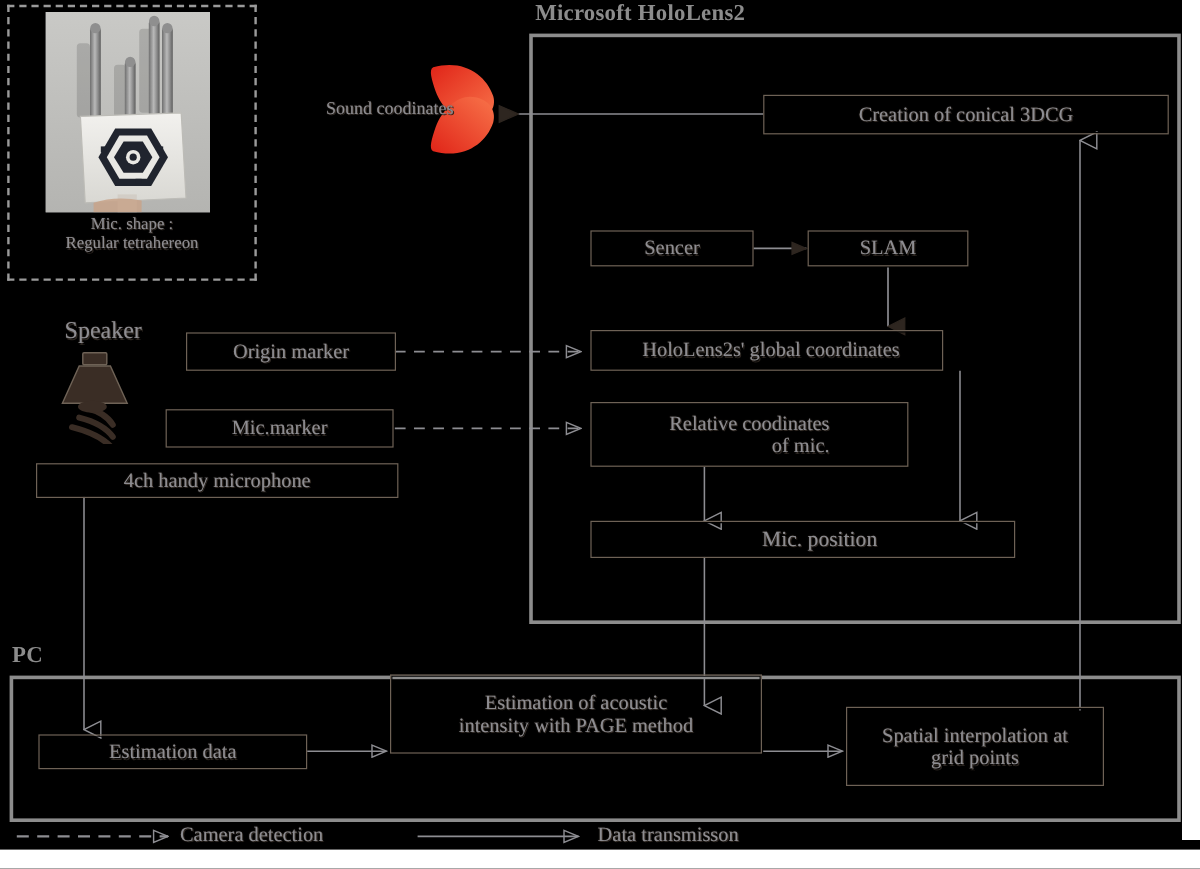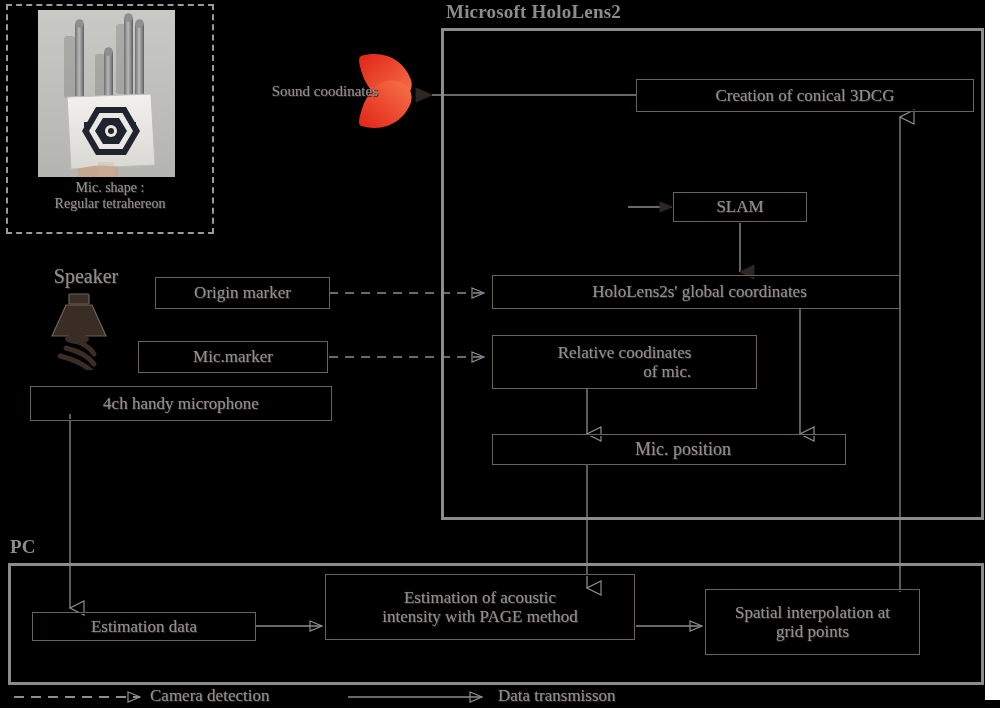--- a/index.html
+++ b/index.html
@@ -221,55 +221,58 @@
     </svg>
   </div>
   <div class="cap" style="left:36px;top:265px;width:100px;font-size:20px;">Speaker</div>
 
   <div class="cap" style="left:228px;top:83px;width:150px;font-size:15px;text-align:right;">Sound coodinates</div>
 
   <div class="box" style="left:636px;top:79px;width:338px;height:33px;">
     <span class="lbl" style="font-size:17px;">Creation of conical 3DCG</span>
   </div>
 
+  <div class="box" style="left:492px;top:192px;width:136px;height:30px;">
+    <span class="lbl" style="font-size:17px;">Sencer</span>
+  </div>
 
   <div class="box" style="left:673px;top:192px;width:134px;height:30px;">
     <span class="lbl" style="font-size:17px;">SLAM</span>
   </div>
 
-  <div class="box" style="left:492px;top:275px;width:408px;height:34px;padding-left:7px;">
+  <div class="box" style="left:492px;top:275px;width:294px;height:34px;padding-left:7px;">
     <span class="lbl" style="font-size:17px;">HoloLens2s' global coordinates</span>
   </div>
 
   <div class="box" style="left:492px;top:335px;width:265px;height:54px;">
     <span class="lbl" style="font-size:17px;text-align:right;">Relative coodinates
 of mic.</span>
   </div>
 
   <div class="box" style="left:492px;top:434px;width:354px;height:31px;padding-left:28px;">
     <span class="lbl" style="font-size:18px;">Mic. position</span>
   </div>
 
   <div class="box" style="left:155px;top:277px;width:175px;height:32px;">
     <span class="lbl" style="font-size:17px;">Origin marker</span>
   </div>
 
   <div class="box" style="left:138px;top:341px;width:190px;height:32px;">
     <span class="lbl" style="font-size:17px;">Mic.marker</span>
   </div>
 
-  <div class="box" style="left:30px;top:386px;width:302px;height:35px;">
+  <div class="box" style="left:30px;top:386px;width:302px;height:29px;">
     <span class="lbl" style="font-size:17px;">4ch handy microphone</span>
   </div>
 
   <div class="box" style="left:32px;top:612px;width:224px;height:29px;">
     <span class="lbl" style="font-size:17px;">Estimation data</span>
   </div>
 
-  <div class="box" style="left:325px;top:574px;width:310px;height:66px;">
+  <div class="box" style="left:325px;top:562px;width:310px;height:66px;">
     <span class="lbl" style="font-size:17px;">Estimation of acoustic
 intensity with PAGE method</span>
   </div>
 
   <div class="box" style="left:705px;top:589px;width:215px;height:66px;">
     <span class="lbl" style="font-size:17px;">Spatial interpolation at
 grid points</span>
   </div>
 
   <div class="legendtxt" style="left:150px;top:686px;font-size:17px;">Camera detection</div>

